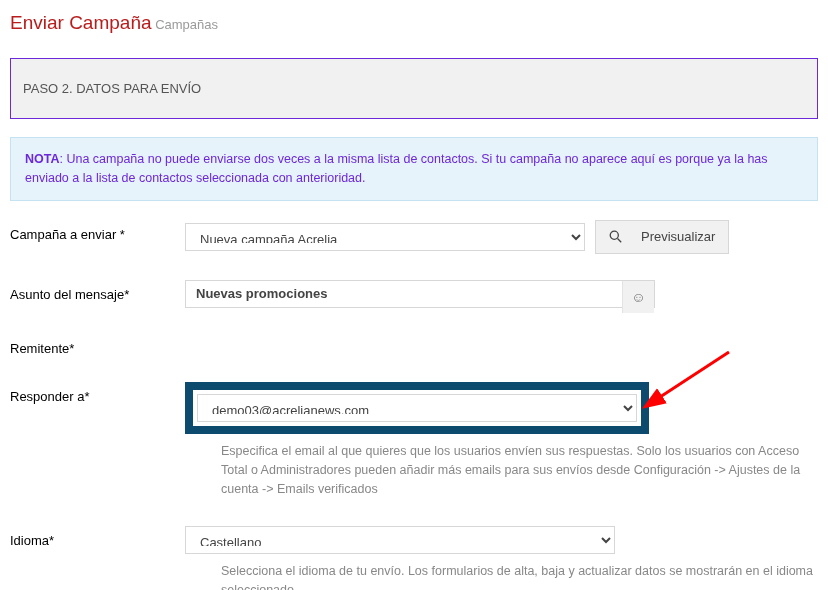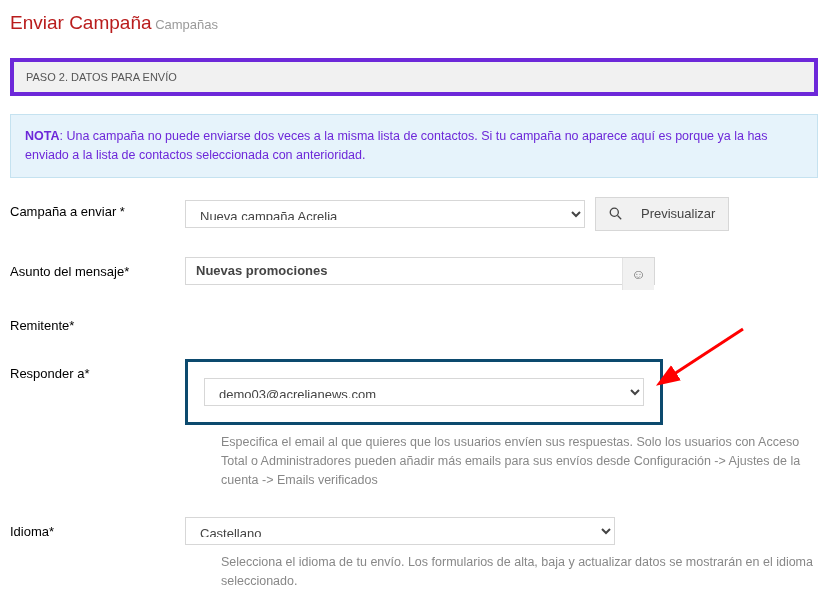--- a/index.html
+++ b/index.html
@@ -20,23 +20,23 @@
       font-weight: 400;
       color: #b91c1c;
       display: inline;
     }
     .page-subtitle {
       font-size: 13px;
       color: #9a9a9a;
     }
     .section-bar {
       background: #f1f1f1;
-      border: 4px solid #6d28d9;
-      padding: 9px 12px;
-      font-size: 11px;
+      border: 1px solid #6d28d9;
+      padding: 22px 12px;
+      font-size: 13px;
       color: #555;
       margin-bottom: 18px;
     }
     .note-box {
       background: #e6f3fb;
       border: 1px solid #c5e2f0;
       padding: 12px 14px;
       color: #6d28d9;
       font-size: 12.5px;
       line-height: 1.5;
@@ -105,22 +105,22 @@
       display: inline-flex;
       align-items: center; justify-content: center;
       background: #f1f1f1;
       border-left: 1px solid #e3e3e3;
       cursor: pointer;
       color: #666;
       font-size: 14px;
     }
     .highlight-box {
       position: relative;
-      border: 3px solid #0c4a6e;
-      padding: 16px;
+      border: 8px solid #0c4a6e;
+      padding: 4px;
       display: inline-block;
     }
     .highlight-box select { width: 394px; }
     .arrow-annot {
       position: absolute;
       right: -90px;
       top: -35px;
       width: 110px;
       height: 70px;
       pointer-events: none;

